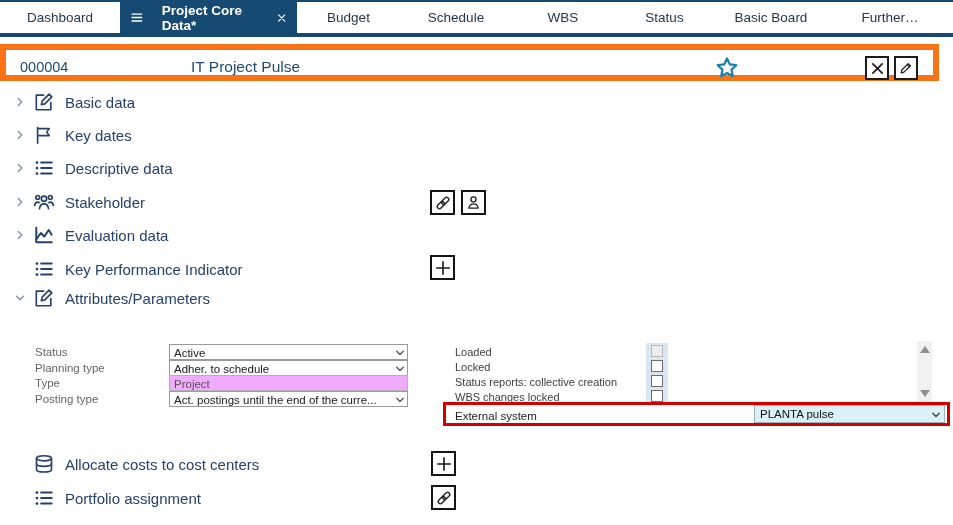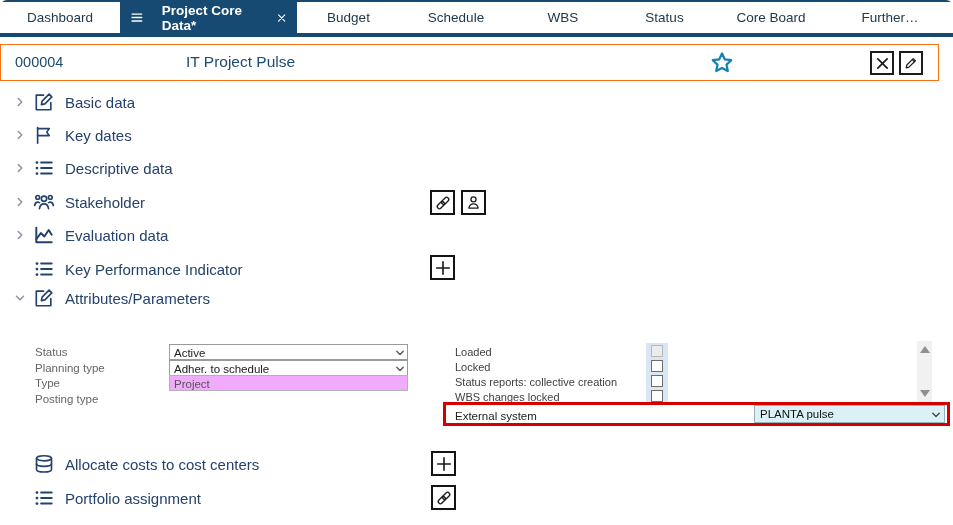--- a/index.html
+++ b/index.html
@@ -1,34 +1,34 @@
 <!DOCTYPE html>
 <html><head>
 <meta charset="utf-8">
 <style>
   * { margin:0; padding:0; box-sizing:border-box; }
   html,body { background:#fff; }
   body { font-family:"Liberation Sans", sans-serif; }
-  .stage { position:relative; width:953px; height:525px; background:#fff; overflow:hidden;border-radius:7px; }
+  .stage { position:relative; width:953px; height:525px; background:#fff; overflow:hidden; }
 
   
   .tabbar { position:absolute; left:0; top:0; width:953px; height:37px;
             border-top:2px solid #164a72; border-bottom:4px solid #164a72;
             display:flex; background:#fff; }
   .tab { display:flex; align-items:center; justify-content:center;
          font-size:13.5px; color:#23384b; cursor:default; }
   .tab-active { background:#164a72; color:#fff; font-weight:bold;
                 justify-content:space-between; padding:0 10px; }
   .tab-active .tab-label { margin:0 18px; }
   .ic { display:inline-block; vertical-align:middle; }
   svg.ic { fill:none; stroke:currentColor; stroke-width:1.5; stroke-linecap:round; stroke-linejoin:round; }
 
   
   .header-box { position:absolute; left:0; top:44px; width:939px; height:37px;
-                border:1px solid #f97316; background:#fff; }
+                border:6px solid #f97316; background:#fff; }
   .proj-id { position:absolute; left:14px; top:9px; font-size:14.5px; color:#1d4a70; }
   .proj-title { position:absolute; left:185px; top:8px; font-size:15.5px; color:#1d4a70; }
   .star-wrap { position:absolute; left:709px; top:6px; width:24px; height:24px; color:#1581b4; cursor:pointer; }
   .hdr-btn { position:absolute; top:6px; width:24px; height:24px; border:2px solid #1c1c1c;
              background:#fff; color:#1c1c1c; display:flex; align-items:center; justify-content:center; cursor:pointer; }
 
   
   .sec-row { position:absolute; left:8px; height:24px; width:953px; display:flex; align-items:center; cursor:pointer;text-align:center; }
   .sec-chev { position:absolute; left:5px; width:14px; height:14px; color:#8a96a6; }
   .sec-icon { position:absolute; left:25px; width:22px; height:22px; color:#24426c; }
@@ -156,21 +156,21 @@
     <div class="tab" style="width:112px">
       <span>Schedule</span>
     </div>
     <div class="tab" style="width:102px">
       <span>WBS</span>
     </div>
     <div class="tab" style="width:101px">
       <span>Status</span>
     </div>
     <div class="tab" style="width:112px">
-      <span>Core Board</span>
+      <span>Basic Board</span>
     </div>
     <div class="tab" style="flex:1">
       <span>Further…</span>
     </div>
   </div>
 
   <div class="header-box">
     <span class="proj-id">000004</span>
     <span class="proj-title">IT Project Pulse</span>
     <span class="star-wrap">
@@ -286,20 +286,26 @@
   </div>
   <div class="field" style="top:359.5px">
     <span>Adher. to schedule</span>
     <svg class="ic sel-chev">
         <use href="#i-chev-sel"></use>
       </svg>
   </div>
   <div class="field field-ro" style="top:375px">
     <span>Project</span>
   </div>
+  <div class="field" style="top:390.5px">
+    <span>Act. postings until the end of the curre...</span>
+    <svg class="ic sel-chev">
+        <use href="#i-chev-sel"></use>
+      </svg>
+  </div>
 
   <span class="fr-label" style="top:345px">Loaded</span>
   <span class="fr-label" style="top:360px">Locked</span>
   <span class="fr-label" style="top:375px">Status reports: collective creation</span>
   <span class="fr-label" style="top:390px">WBS changes locked</span>
 
   <div class="cb-col"></div>
   <div class="cb cb-disabled" style="top:345px"></div>
   <div class="cb" style="top:360px"></div>
   <div class="cb" style="top:375px"></div>

